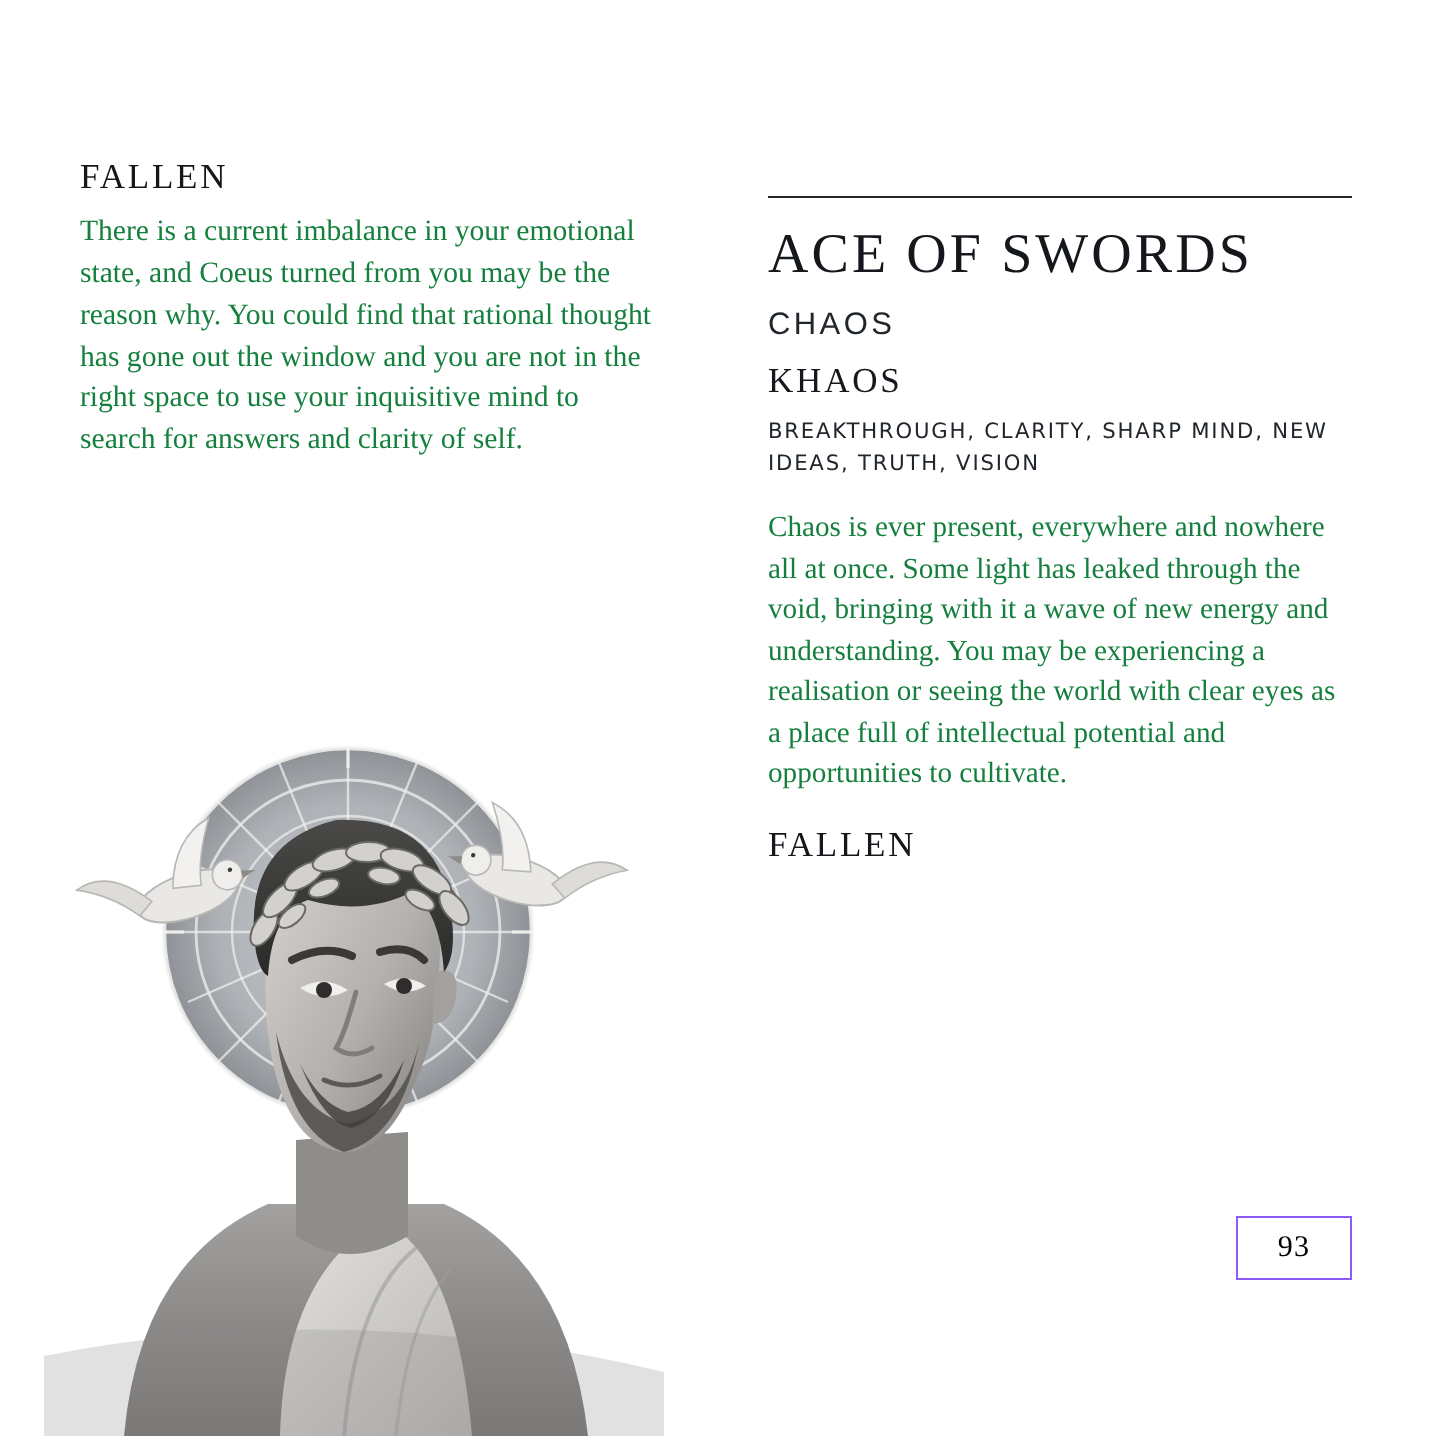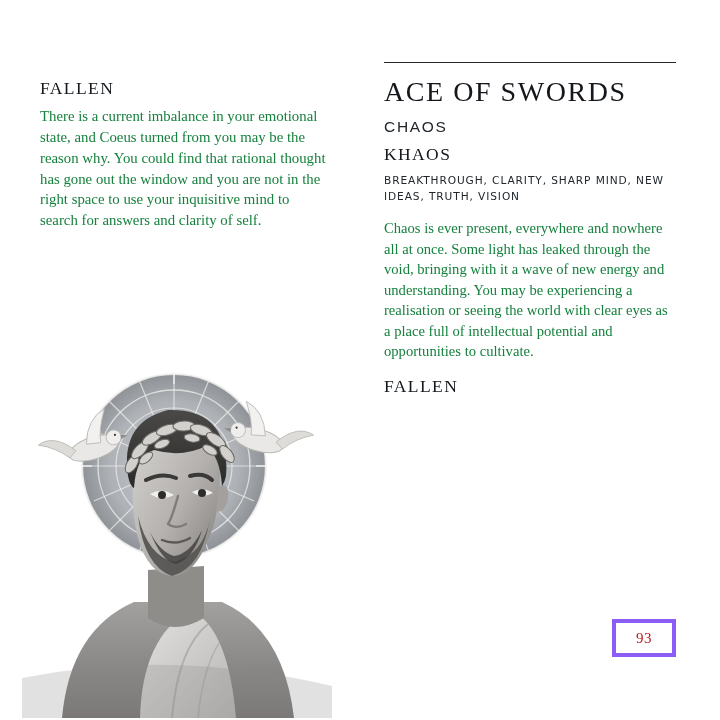--- a/index.html
+++ b/index.html
@@ -32,21 +32,21 @@
   .col {
     position: relative;
     box-sizing: border-box;
   }
   .col-left {
     width: 360px;
     padding: 78px 30px 0 40px;
   }
   .col-right {
     width: 360px;
-    padding: 62px 44px 0 24px;
+    padding: 98px 44px 0 24px;
   }
 
   
   .head-serif {
     font-family: "Liberation Serif", serif;
     font-weight: 400;
     letter-spacing: 0.06em;
     color: #14181c;
   }
   .h-section {
@@ -117,31 +117,31 @@
     left: 0;
     top: 0;
     width: 310px;
     height: 400px;
   }
 
   
   .pagenum {
     position: absolute;
     right: 44px;
-    bottom: 63px;
+    bottom: 80px;
     width: 56px;
     height: 30px;
-    border: 4px solid #8b5cf6;
+    border: 1px solid #8b5cf6;
     display: flex;
     align-items: center;
     justify-content: center;
     font-family: "Liberation Serif", serif;
     font-size: 15px;
     letter-spacing: 0.04em;
-    color: #b91c1c;
+    color: #000000;
     background: #fff;
   }
 </style>
 </head>
 <body>
 
 <div class="page">
   <div class="spread">
 
     <div class="col col-left">

